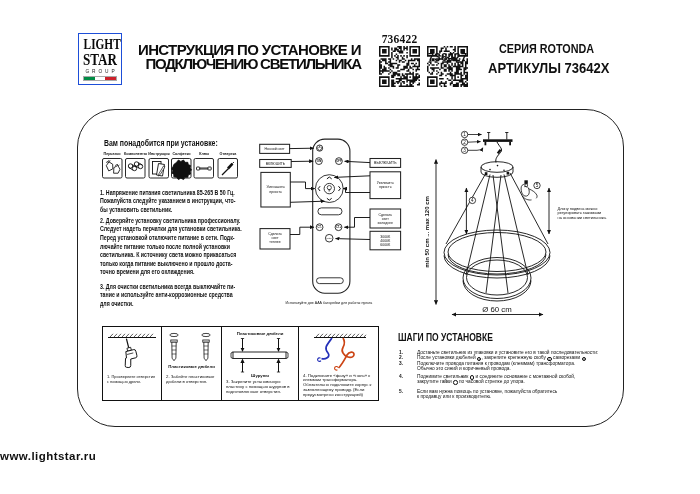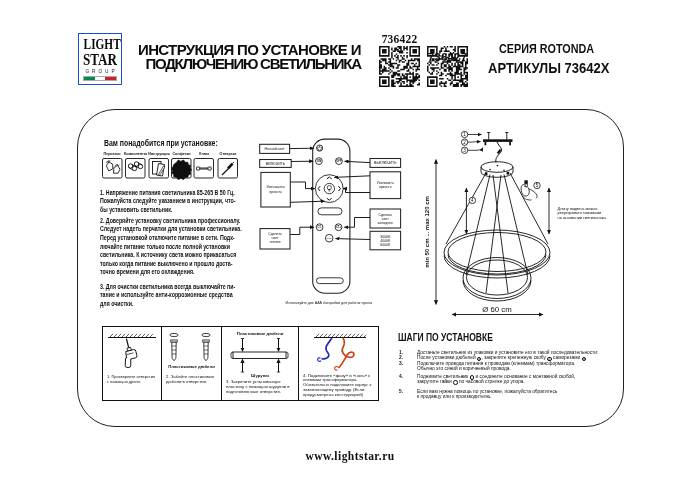--- a/index.html
+++ b/index.html
@@ -367,13 +367,13 @@
 
 <div class="abs b" style="left:398px;top:331px;font-size:10.5px;transform:scaleX(0.81);transform-origin:left top;">ШАГИ ПО УСТАНОВКЕ</div>
 <div class="abs" style="left:399px;top:350.7px;width:215px;font-size:4.8px;line-height:4.75px;">
   <div style="margin-bottom:0.75px;"><span class="b" style="display:inline-block;width:18px;">1.</span>Достаньте светильник из упаковки и установите его в такой последовательности:</div>
   <div style="margin-bottom:0.95px;"><span class="b" style="display:inline-block;width:18px;">2.</span>После установки дюбелей <span class="cnum">1</span>, закрепите крепежную скобу <span class="cnum">2</span>  саморезами <span class="cnum">3</span></div>
   <div style="margin-bottom:2.8px;padding-left:18px;text-indent:-18px;"><span class="b" style="display:inline-block;width:18px;text-indent:0;">3.</span>Подключите провода питания к проводам (клеммам) трансформатора.<br>Обычно это синий и коричневый провода.</div>
   <div style="margin-bottom:5.5px;padding-left:18px;text-indent:-18px;"><span class="b" style="display:inline-block;width:18px;text-indent:0;">4.</span>Поднимите светильник <span class="cnum">4</span> и соедините основание с монтажной  скобой,<br>закрутите гайки <span class="cnum">5</span>  по часовой стрелке до упора.</div>
   <div style="padding-left:18px;text-indent:-18px;"><span class="b" style="display:inline-block;width:18px;text-indent:0;">5.</span>Если вам нужна помощь по установке, пожалуйста обратитесь<br>к продавцу или к производителю.</div>
 </div>
 
-<div class="abs b" style="left:0;top:450px;width:700px;text-align:center;font-size:11.5px;letter-spacing:0.45px;font-family:Liberation Serif, serif;">www.lightstar.ru</div>
+<div class="abs b" style="left:0;top:450px;width:700px;text-align:left;font-size:11.5px;letter-spacing:0.45px;">www.lightstar.ru</div>
 
 </body></html>

